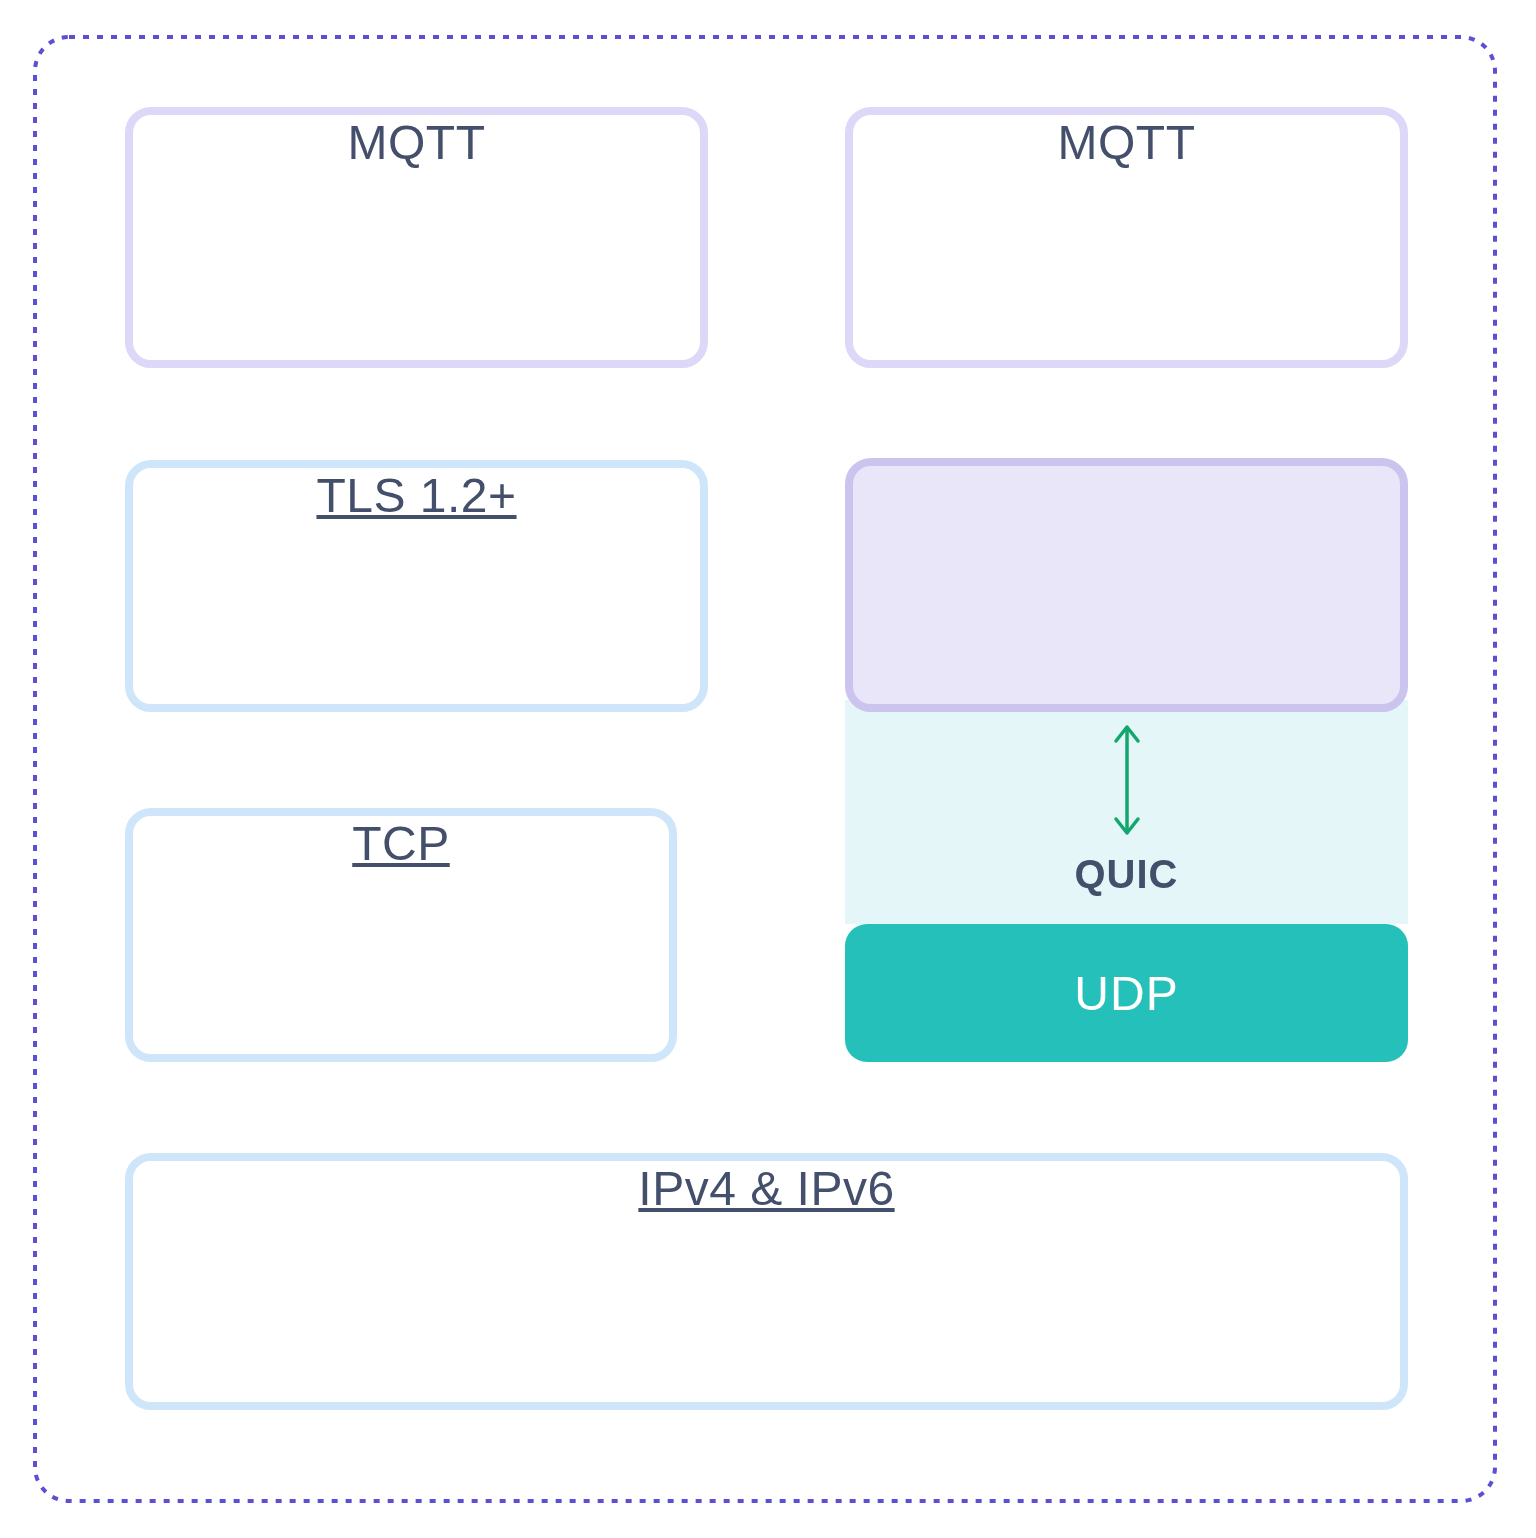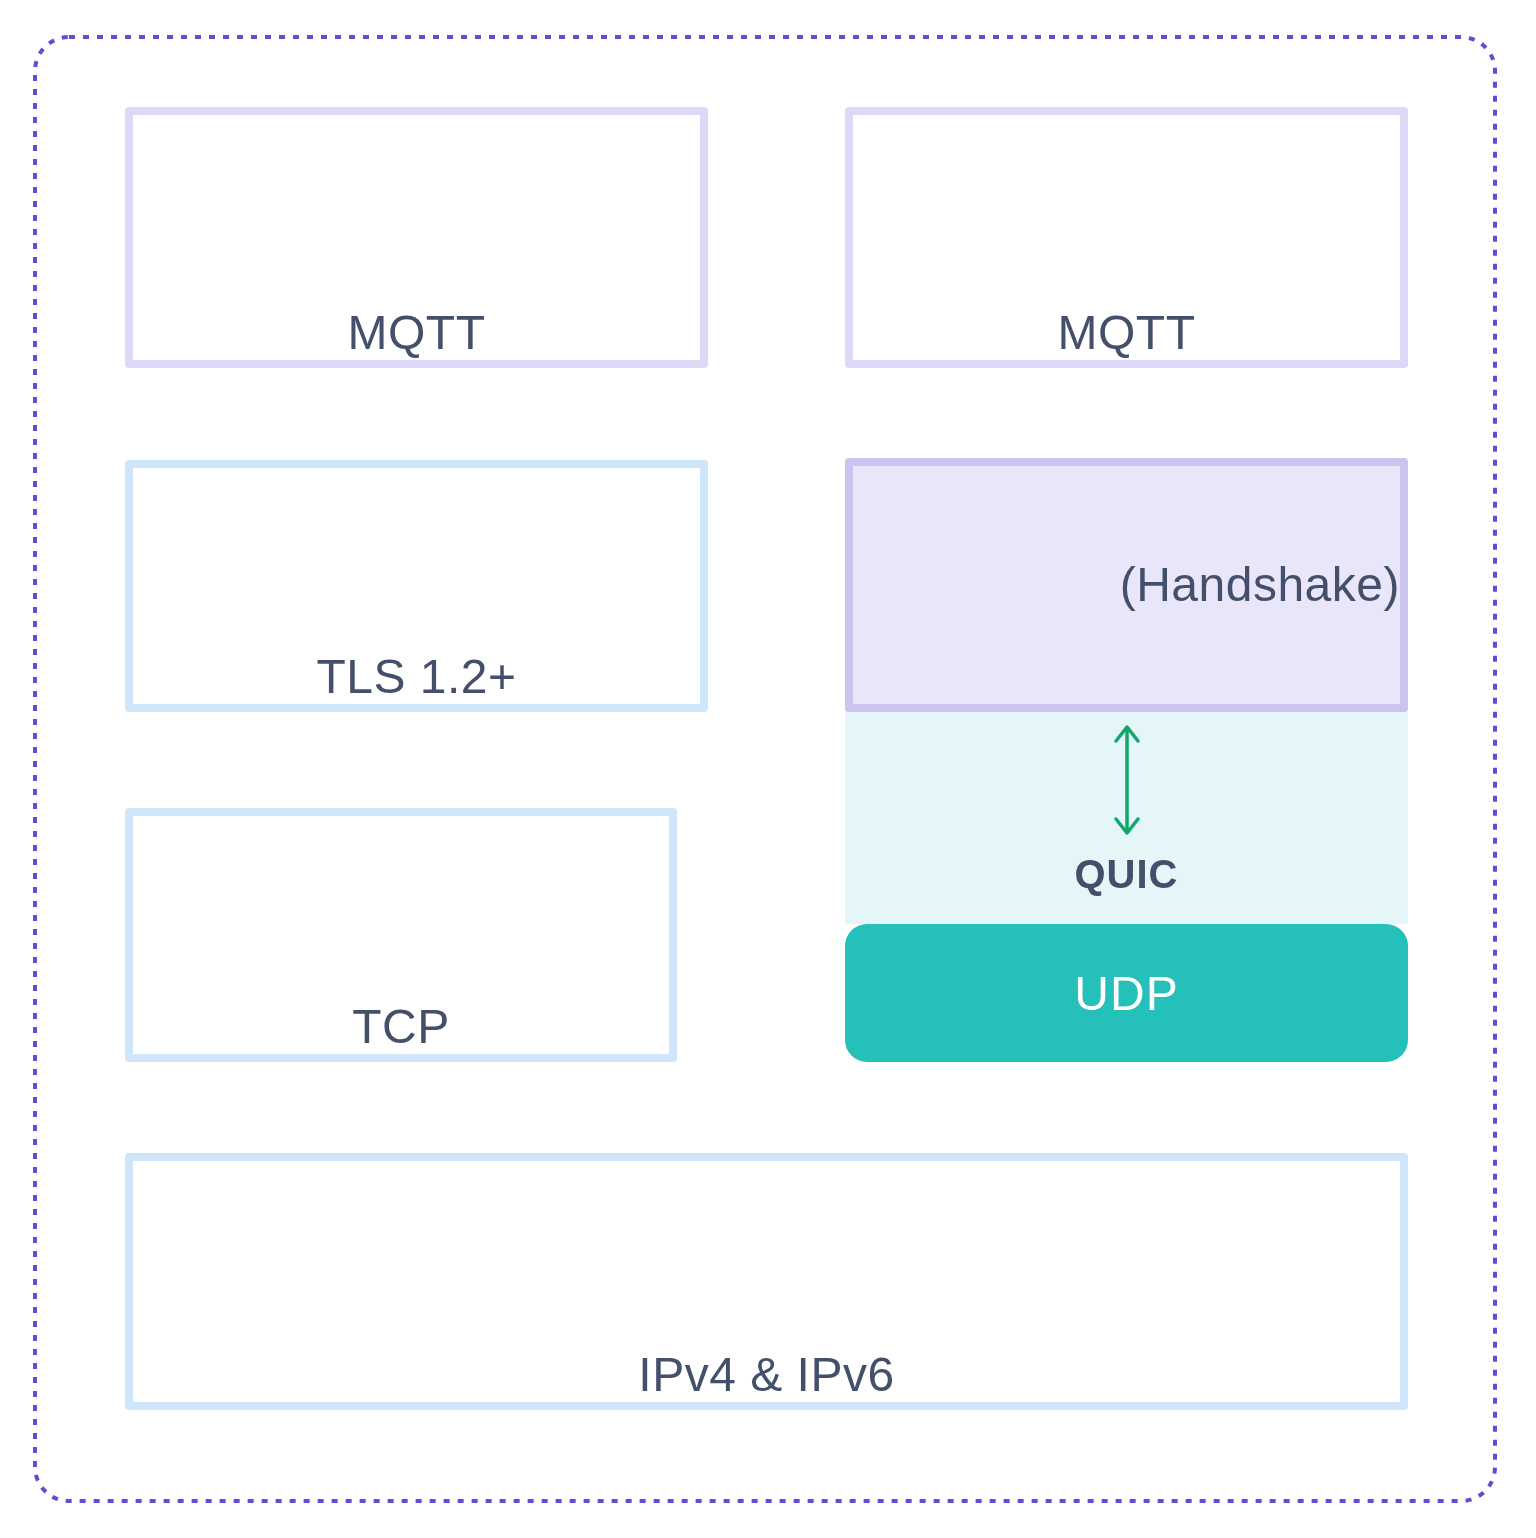--- a/index.html
+++ b/index.html
@@ -13,31 +13,31 @@
     overflow: hidden;
   }
   .dashed-frame {
     position: absolute;
     left: 33px; top: 35px;
     width: 1464px; height: 1468px;
   }
   .box {
     position: absolute;
     box-sizing: border-box;
-    border-radius: 4px;
+    border-radius: 26px;
     background: #ffffff;
     display: flex;
-    align-items: flex-end;
+    align-items: flex-start;
     justify-content: center;
     font-size: 48px;
     letter-spacing: 0.5px;
     color: var(--text, #44506b);
   }
   .lavender { border: 8px solid var(--lavender_border, #ddd8f8); }
-  .blue     { border: 8px solid var(--blue_border, #cfe6fa); }
+  .blue     { border: 8px solid var(--blue_border, #cfe6fa); text-decoration: underline; }
 
   .mqtt-left  { left: 125px; top: 107px; width: 583px; height: 261px; }
   .mqtt-right { left: 845px; top: 107px; width: 563px; height: 261px; }
   .tls12      { left: 125px; top: 460px; width: 583px; height: 252px; }
   .tcp        { left: 125px; top: 808px; width: 552px; height: 254px; }
   .ip         { left: 125px; top: 1153px; width: 1283px; height: 257px; }
 
   .tls13 {
     left: 845px; top: 458px; width: 563px; height: 254px;
     border: 8px solid var(--tls13_border, #cbc4ee);
@@ -107,21 +107,20 @@
 
   <div class="box blue tcp">
     <span>TCP</span>
   </div>
 
   <div class="box lavender mqtt-right">
     <span>MQTT</span>
   </div>
 
   <div class="box tls13">
-    <span>(Handshake)</span>
   </div>
 
   <div class="quic-region"></div>
 
   <div class="arrow-wrap">
     <svg width="44" height="116" viewBox="0 0 44 116" aria-hidden="true">
       <line x1="22" y1="7" x2="22" y2="109" stroke="currentColor" stroke-width="3.5" stroke-linecap="round"></line>
       <polyline points="11,19 22,5 33,19" fill="none" stroke="currentColor" stroke-width="3.5" stroke-linecap="round" stroke-linejoin="round"></polyline>
       <polyline points="11,97 22,111 33,97" fill="none" stroke="currentColor" stroke-width="3.5" stroke-linecap="round" stroke-linejoin="round"></polyline>
     </svg>

